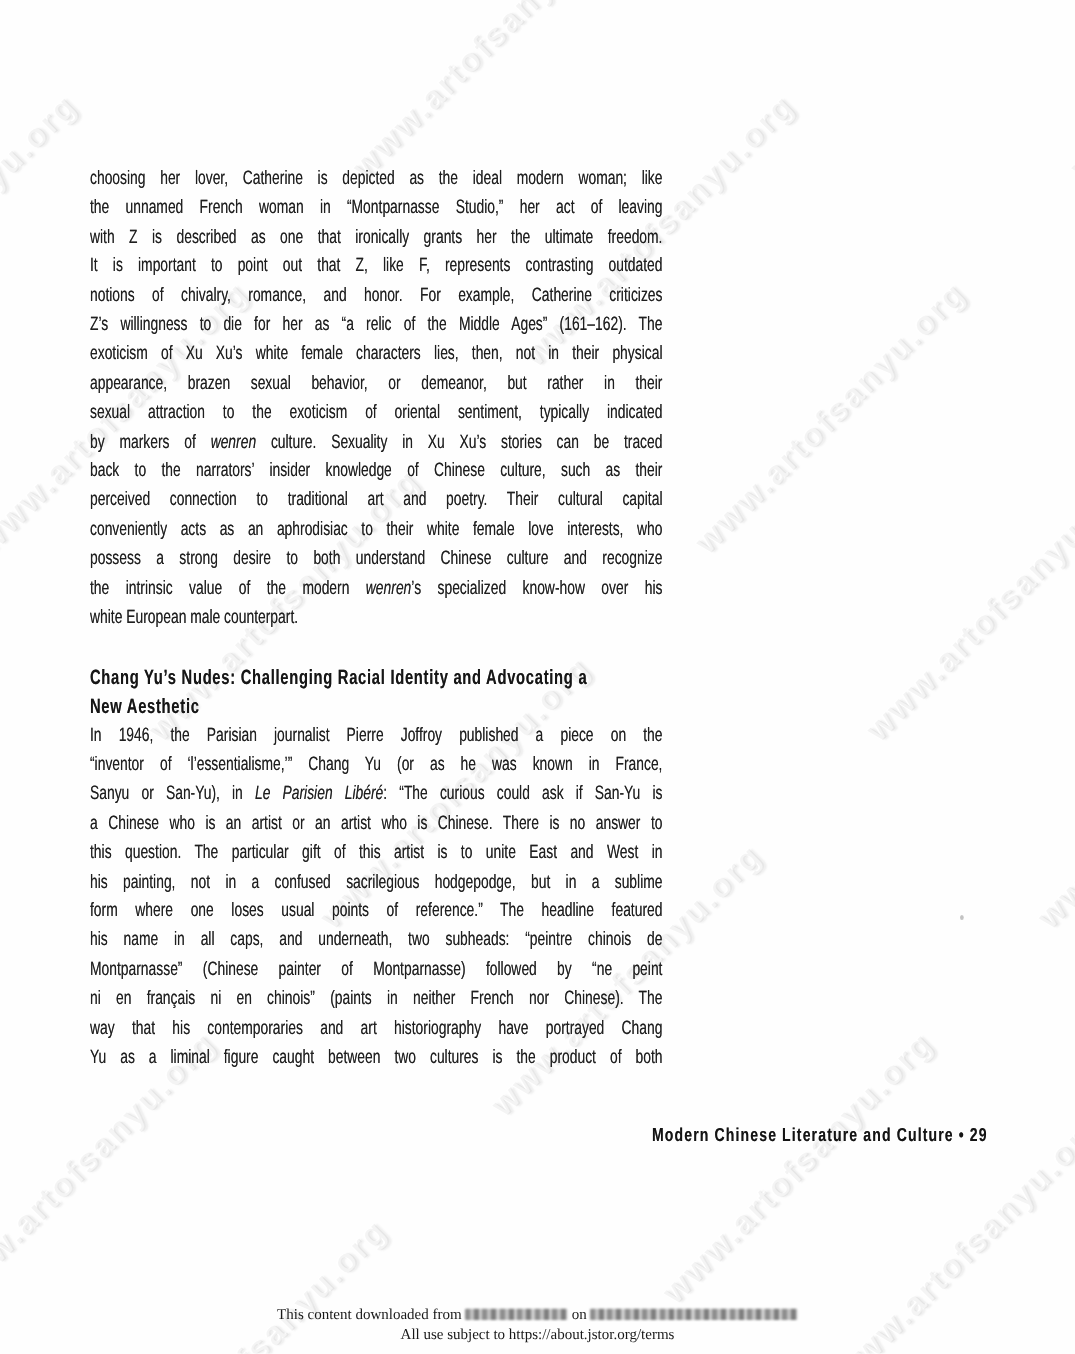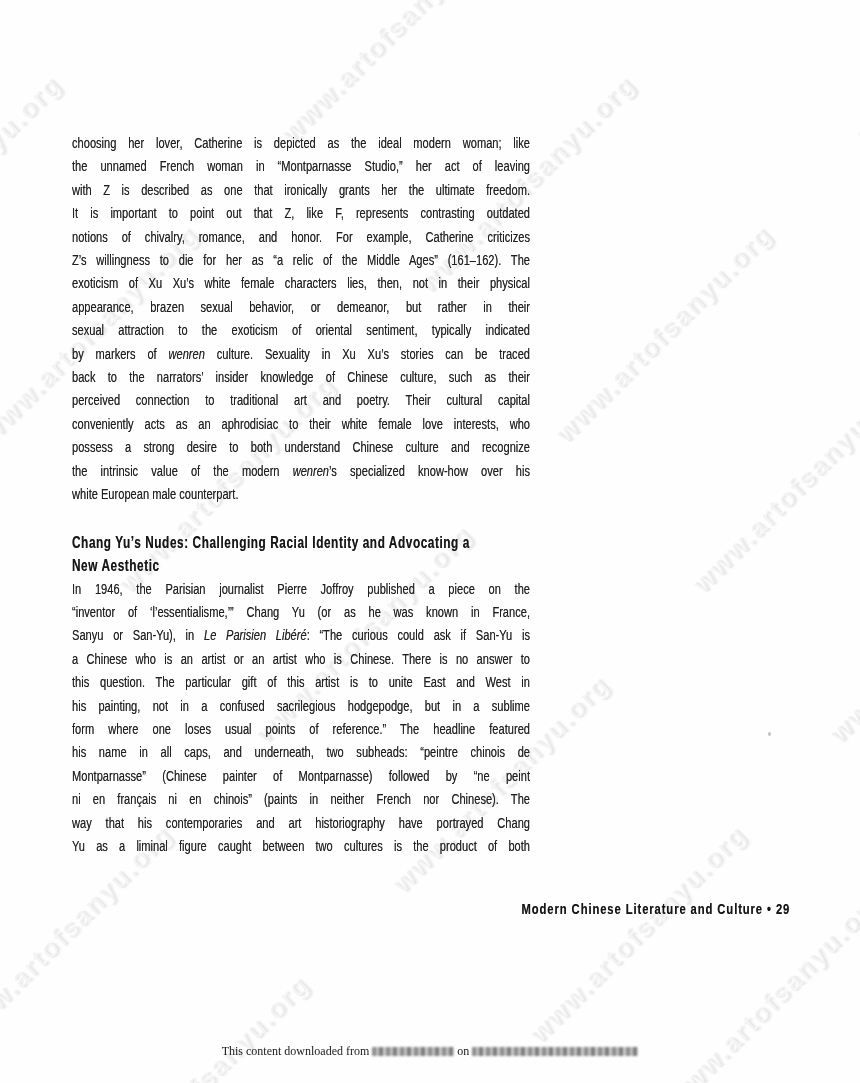--- a/index.html
+++ b/index.html
@@ -126,15 +126,16 @@
 
   <div class="speck"></div>
 
   <div class="download-notice">
     <div class="notice-line">
       <span>This content downloaded from</span>
       <span class="redact redact-ip"></span>
       <span>on</span>
       <span class="redact redact-date"></span>
     </div>
+    <div class="notice-line">All use subject to https://about.jstor.org/terms</div>
   </div>
 
 </div>
 
 </body></html>

